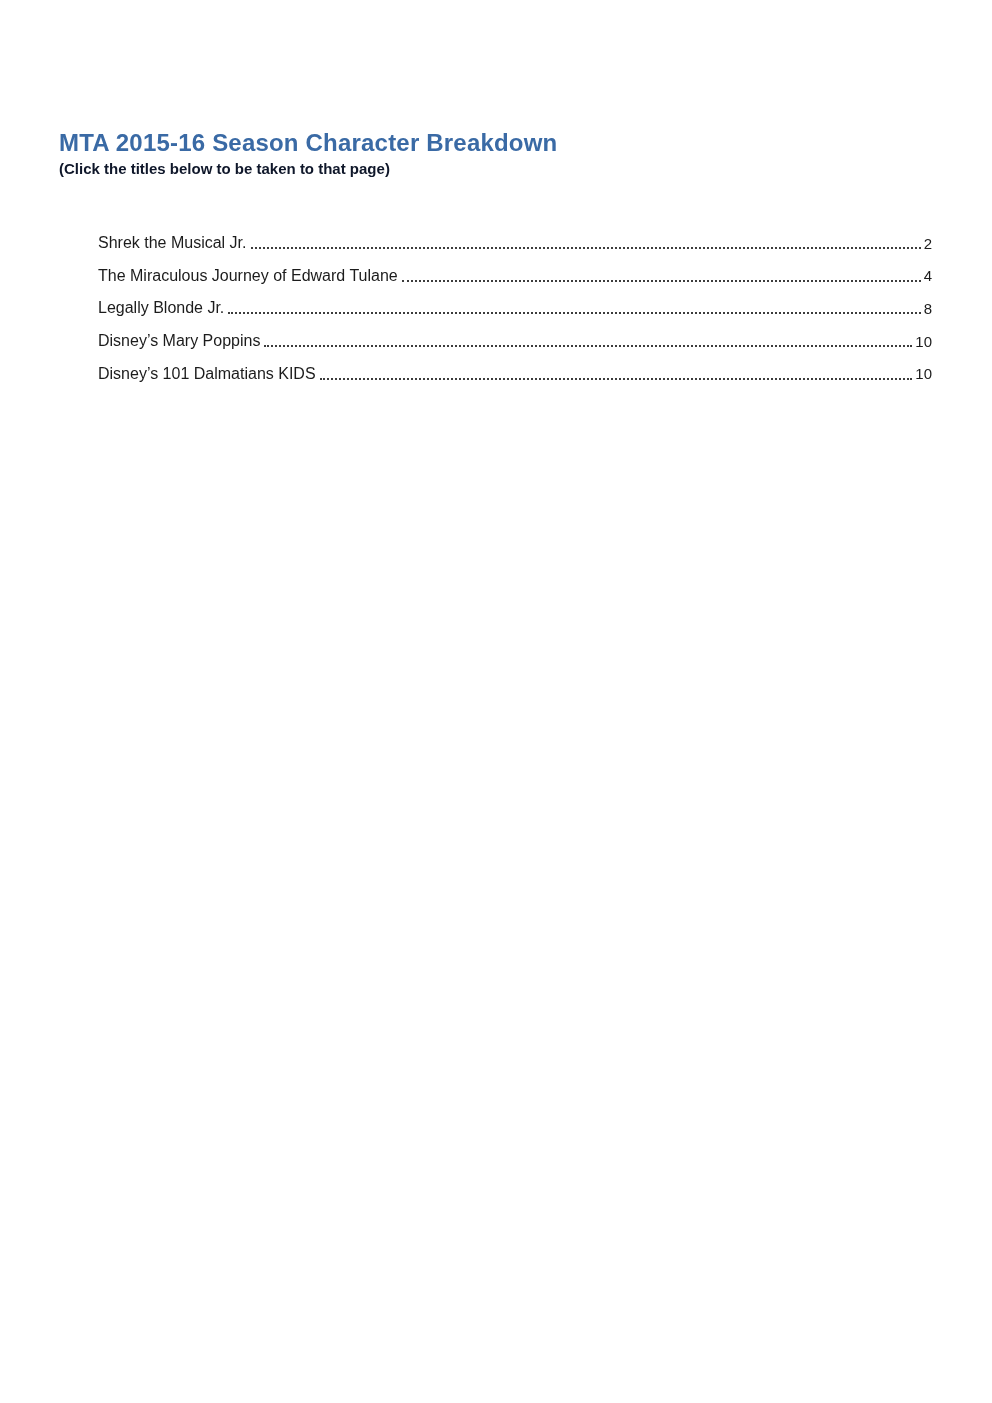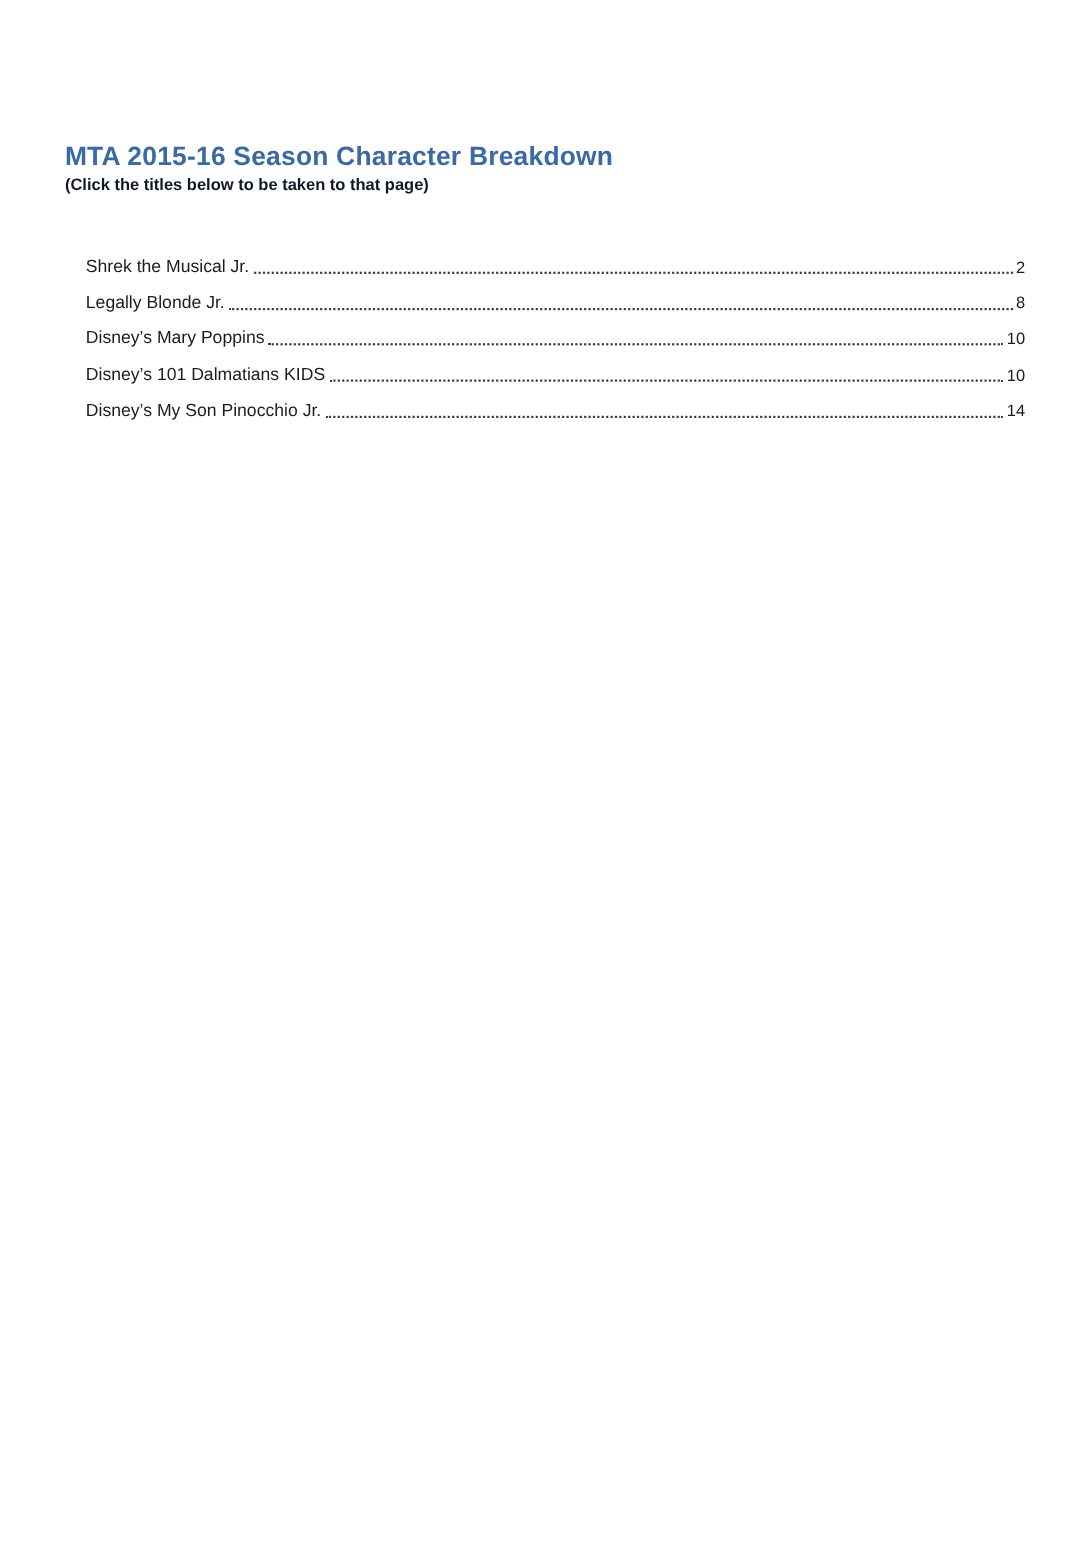--- a/index.html
+++ b/index.html
@@ -46,20 +46,21 @@
     display: flex;
     align-items: center;
     height: 32.6px;
     font-size: 16px;
     color: #1c1c1c;
     cursor: pointer;
   }
   .toc-title {
     white-space: nowrap;
     line-height: 1;
+    margin-left: 20px;
   }
   .toc-leader {
     flex: 1;
     height: 0;
     border-bottom: 2px dotted #3c3c3c;
     margin: 10px 3px 0 4px;
     align-self: center;
   }
   .toc-page {
     white-space: nowrap;
@@ -78,20 +79,25 @@
     <p id="doc-subtitle">(Click the titles below to be taken to that page)</p>
   </div>
 
   <div id="toc-list">
     <div class="toc-row">
       <span class="toc-title">Shrek the Musical Jr.</span>
       <span class="toc-leader"></span>
       <span class="toc-page">2</span>
     </div>
 
+    <div class="toc-row">
+      <span class="toc-title">The Miraculous Journey of Edward Tulane</span>
+      <span class="toc-leader"></span>
+      <span class="toc-page">4</span>
+    </div>
 
 
 
     <div class="toc-row">
       <span class="toc-title">Legally Blonde Jr.</span>
       <span class="toc-leader"></span>
       <span class="toc-page">8</span>
     </div>
 
     <div class="toc-row">
@@ -99,20 +105,15 @@
       <span class="toc-leader"></span>
       <span class="toc-page">10</span>
     </div>
 
     <div class="toc-row">
       <span class="toc-title">Disney’s 101 Dalmatians KIDS</span>
       <span class="toc-leader"></span>
       <span class="toc-page">10</span>
     </div>
 
-    <div class="toc-row">
-      <span class="toc-title">Disney’s My Son Pinocchio Jr.</span>
-      <span class="toc-leader"></span>
-      <span class="toc-page">14</span>
-    </div>
   </div>
 
 </div>
 
 </body></html>

